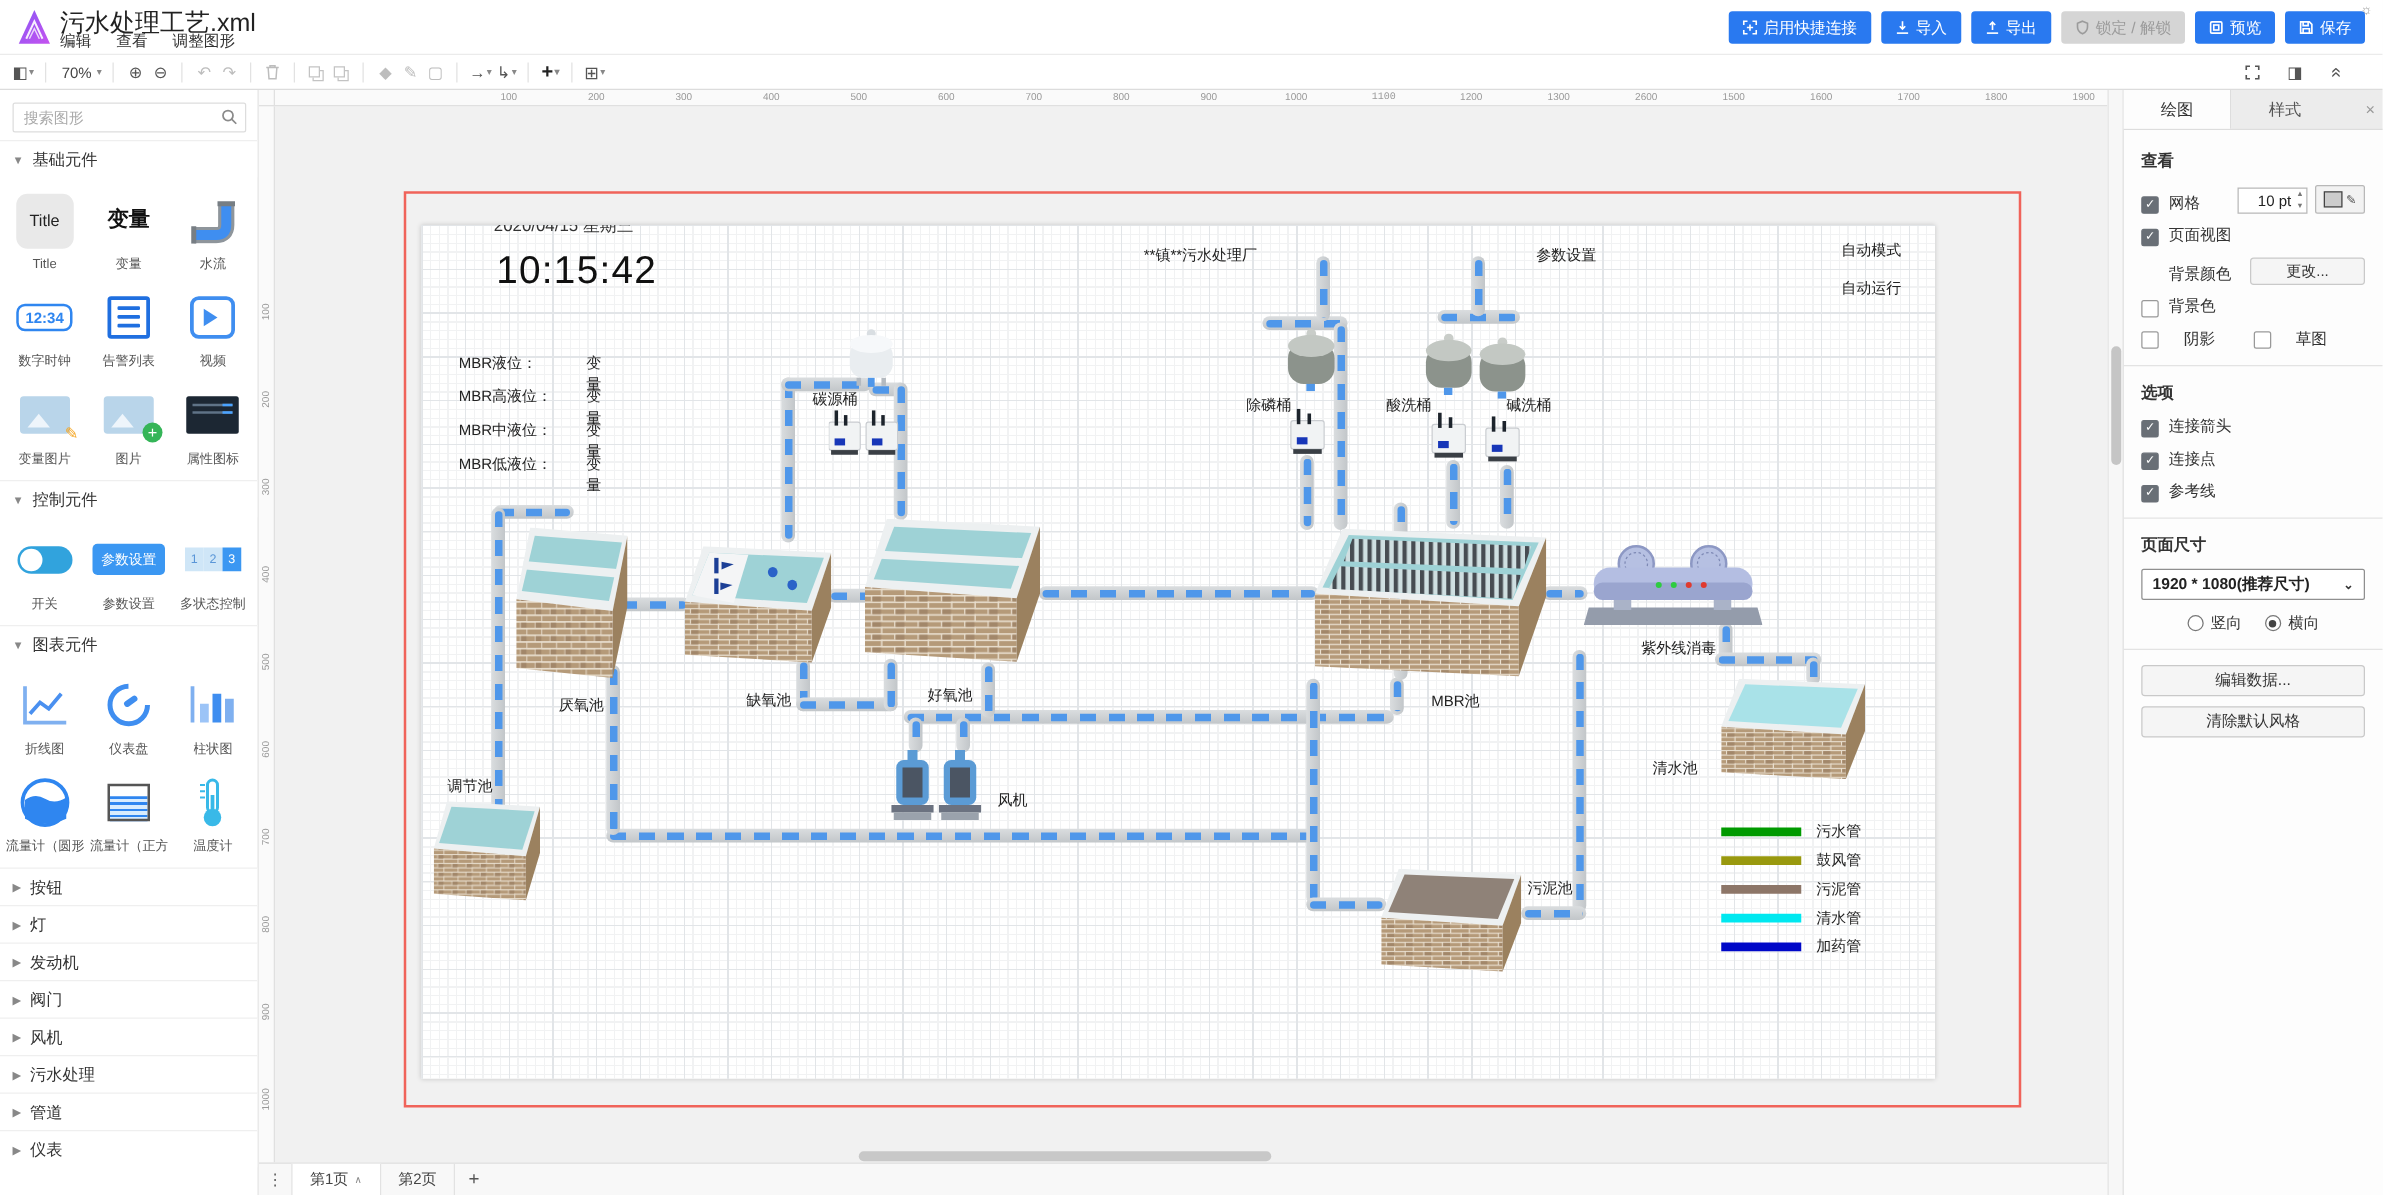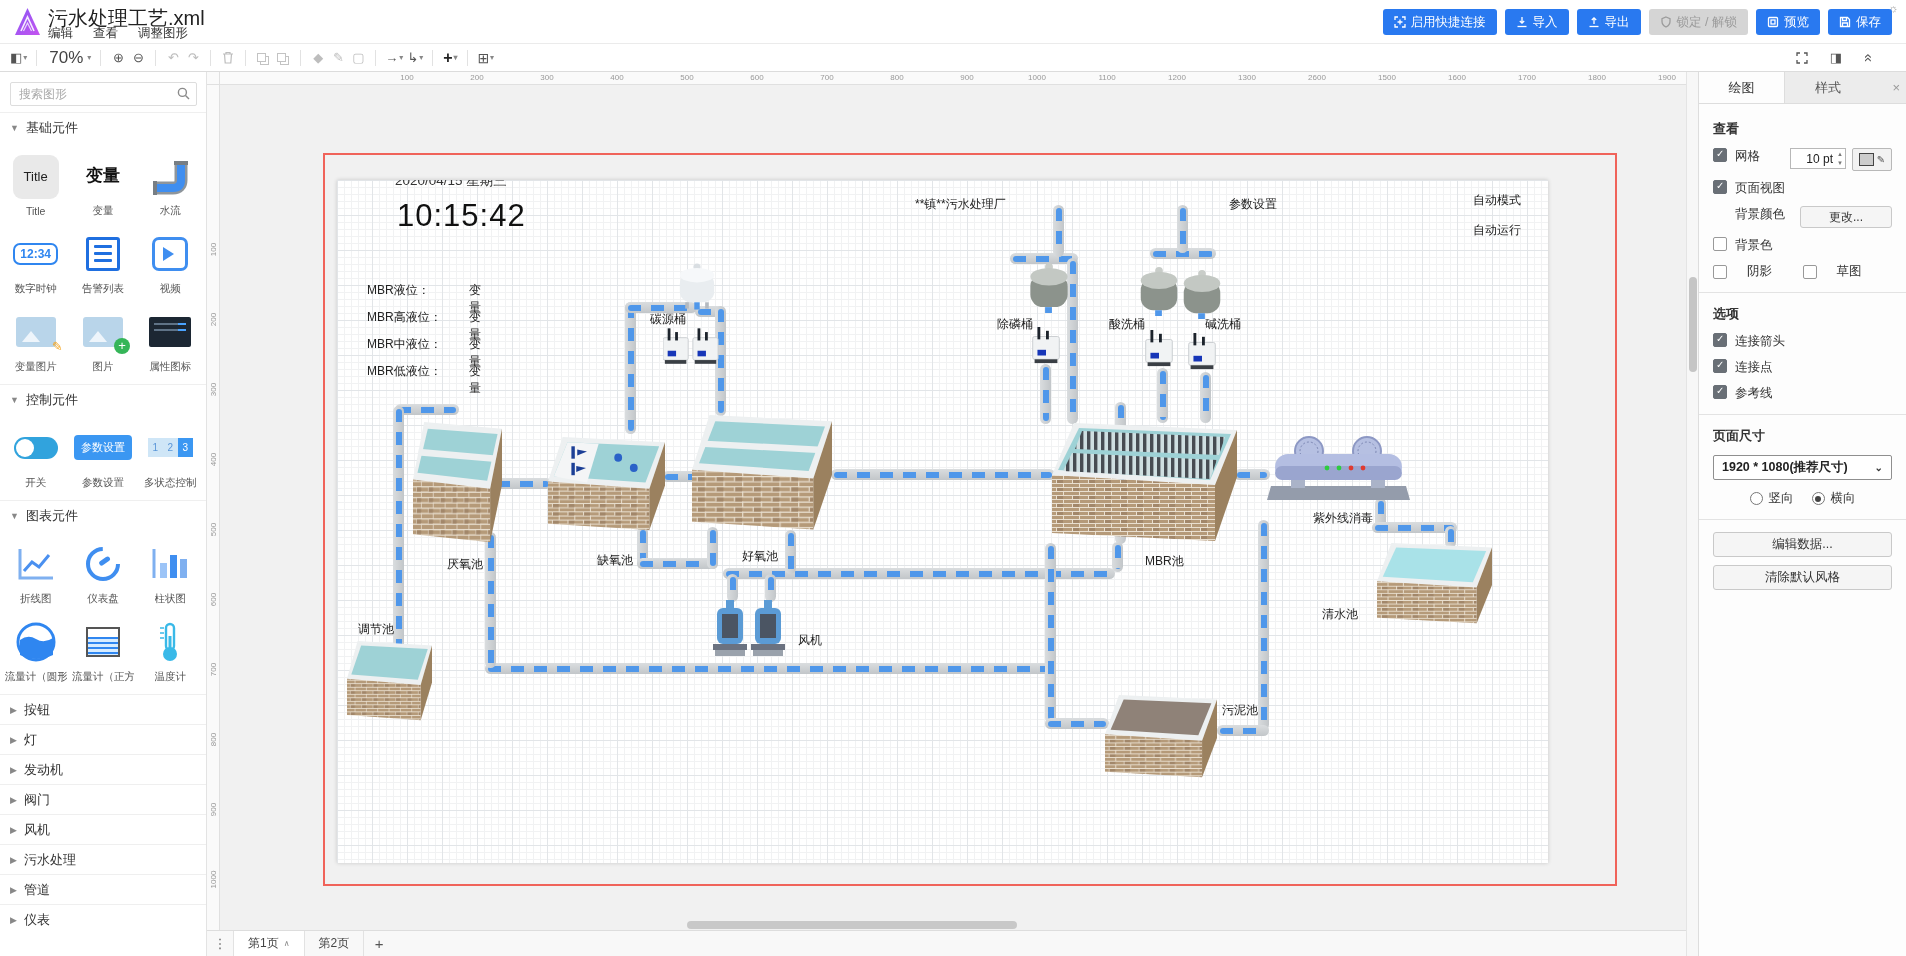--- a/index.html
+++ b/index.html
@@ -17,21 +17,21 @@
   .hbtn svg { display:block; }
   #theme-icon { position:absolute; right:8px; top:2px; font-size:11px; color:#999; }
 
   
   #toolbar { position:absolute; left:0; top:44px; width:1906px; height:28px; background:#fff; border-bottom:1px solid #dcdcdc; display:flex; align-items:center; padding:0 8px; z-index:29; }
   .tsep { width:1px; height:16px; background:#e2e2e2; margin:0 7px; }
   .tico { min-width:20px; height:22px; display:flex; align-items:center; justify-content:center; font-size:13px; color:#555; cursor:pointer; padding:0 2px; }
   .tico.dis { color:#bdbdbd; cursor:default; }
   .tico.dark { color:#222; font-weight:bold; }
   .caret { font-size:8px; color:#888; margin-left:1px; }
-  .zoomtxt { font-size:17px; color:#444; padding:0 3px; }
+  .zoomtxt { font-size:12px; color:#444; padding:0 3px; }
   .dup-ico { width:9px; height:9px; border:1.4px solid #c3c3c3; background:#fff; box-shadow:3px 3px 0 -1px #fff,3px 3px 0 0 #c3c3c3; margin-right:3px; }
   #toolbar-right { margin-left:auto; display:flex; align-items:center; gap:14px; margin-right:18px; }
 
   
   #sidebar { position:absolute; left:0; top:72px; width:207px; height:884px; background:#fff; border-right:1px solid #e3e3e3; z-index:20; overflow:hidden; }
   #search-wrap { position:relative; margin:10px 10px 6px 10px; }
   #search-input { width:187px; height:24px; border:1px solid #ddd; border-radius:2px; font-size:12px; color:#444; padding:0 24px 0 8px; outline:none; background:#fff; }
   #search-input::placeholder { color:#aaa; }
   #search-icon-svg { position:absolute; right:6px; top:5px; }
   .group-header { height:30px; display:flex; align-items:center; gap:7px; padding:0 10px; font-size:13px; color:#333; border-top:1px solid #efefef; cursor:pointer; background:#fff; }
@@ -117,21 +117,21 @@
   #v-scroll-thumb { position:absolute; left:2px; top:205px; width:8px; height:95px; background:#c5c5c5; border-radius:4px; }
 
   
   #right-panel { position:absolute; left:1698px; top:72px; width:208px; height:884px; background:#fdfdfd; border-left:1px solid #ddd; z-index:22; }
   #panel-tabs { height:32px; background:#ececec; display:flex; align-items:stretch; border-bottom:1px solid #ddd; position:relative; }
   .ptab { width:86px; display:flex; align-items:center; justify-content:center; font-size:13px; color:#555; cursor:pointer; }
   .ptab.active { background:#fdfdfd; color:#333; border-right:1px solid #ddd; }
   #panel-close { position:absolute; right:6px; top:8px; font-size:13px; color:#999; cursor:pointer; }
   #panel-body { padding:12px 14px; font-size:12.5px; color:#333; }
   .sec-title { font-weight:bold; font-size:13px; margin:4px 0 10px; }
-  .prow { display:flex; align-items:flex-start; margin-bottom:9px; position:relative; }
+  .prow { display:flex; align-items:flex-end; margin-bottom:9px; position:relative; }
   .cb { width:14px; height:14px; border-radius:2px; margin-right:8px; flex:none; border:1px solid #999; background:#fff; cursor:pointer; position:relative; }
   .cb.on { background:#696f76; border-color:#696f76; }
   .cb.on:after { content:"✓"; position:absolute; left:2px; top:-1px; color:#fff; font-size:10px; }
   .grid-size-box { margin-left:auto; width:56px; height:21px; border:1px solid #b8b8b8; background:#fff; font-size:12px; color:#222; display:flex; align-items:center; justify-content:flex-end; padding-right:12px; position:relative; }
   .stepper { position:absolute; right:2px; top:1px; font-size:6px; color:#777; line-height:9px; cursor:pointer; }
   .color-btn { margin-left:6px; width:40px; height:23px; border:1px solid #b8b8b8; background:#f2f2f2; border-radius:2px; display:flex; align-items:center; justify-content:center; gap:3px; cursor:pointer; }
   .swatch { width:15px; height:13px; background:#ccc; border:1px solid #444; }
   .pencil-mini { font-size:10px; color:#555; }
   .indent { margin-left:22px; }
   .change-btn { margin-left:auto; width:92px; height:22px; background:#f5f5f5; border:1px solid #c9c9c9; border-radius:3px; font-size:12px; color:#333; cursor:pointer; }
@@ -513,21 +513,21 @@
       <span class="tick-h" style="left: 176px;">100</span>
       <span class="tick-h" style="left: 246px;">200</span>
       <span class="tick-h" style="left: 316px;">300</span>
       <span class="tick-h" style="left: 386px;">400</span>
       <span class="tick-h" style="left: 456px;">500</span>
       <span class="tick-h" style="left: 526px;">600</span>
       <span class="tick-h" style="left: 596px;">700</span>
       <span class="tick-h" style="left: 666px;">800</span>
       <span class="tick-h" style="left: 736px;">900</span>
       <span class="tick-h" style="left: 806px;">1000</span>
-      <span class="tick-h" style="left: 876px;">1100</span>
+      <span class="tick-h" style="left: 876px; font-family: Liberation Mono, monospace;">1100</span>
       <span class="tick-h" style="left: 946px;">1200</span>
       <span class="tick-h" style="left: 1016px;">1300</span>
       <span class="tick-h" style="left: 1086px;">2600</span>
       <span class="tick-h" style="left: 1156px;">1500</span>
       <span class="tick-h" style="left: 1226px;">1600</span>
       <span class="tick-h" style="left: 1296px;">1700</span>
       <span class="tick-h" style="left: 1366px;">1800</span>
       <span class="tick-h" style="left: 1436px;">1900</span>
     </div>
   <div id="v-ruler">
@@ -750,20 +750,42 @@
       <div class="shape-label" style="left:21px;top:441px">调节池</div>
       <div class="shape-label" style="left:110px;top:376px">厌氧池</div>
       <div class="shape-label" style="left:260px;top:372px">缺氧池</div>
       <div class="shape-label" style="left:405px;top:368px">好氧池</div>
       <div class="shape-label" style="left:808px;top:373px">MBR池</div>
       <div class="shape-label" style="left:976px;top:330px">紫外线消毒</div>
       <div class="shape-label" style="left:985px;top:426px">清水池</div>
       <div class="shape-label" style="left:885px;top:522px">污泥池</div>
       <div class="shape-label" style="left:461px;top:452px">风机</div>
 
+      <div id="legend">
+          <div class="legend-row">
+            <span class="legend-bar" style="background: rgb(0, 154, 0);"></span>
+            <span class="legend-label">污水管</span>
+          </div>
+          <div class="legend-row">
+            <span class="legend-bar" style="background: rgb(153, 153, 15);"></span>
+            <span class="legend-label">鼓风管</span>
+          </div>
+          <div class="legend-row">
+            <span class="legend-bar" style="background: rgb(141, 118, 104);"></span>
+            <span class="legend-label">污泥管</span>
+          </div>
+          <div class="legend-row">
+            <span class="legend-bar" style="background: rgb(0, 232, 240);"></span>
+            <span class="legend-label">清水管</span>
+          </div>
+          <div class="legend-row">
+            <span class="legend-bar" style="background: rgb(0, 8, 200);"></span>
+            <span class="legend-label">加药管</span>
+          </div>
+        </div>
     </div>
     <div id="red-rect"></div>
   </div>
 
   <div id="h-scrollbar">
       <div id="h-scroll-thumb"></div>
     </div>
 
   <div id="footer">
     <span id="footer-menu">⋮</span>

